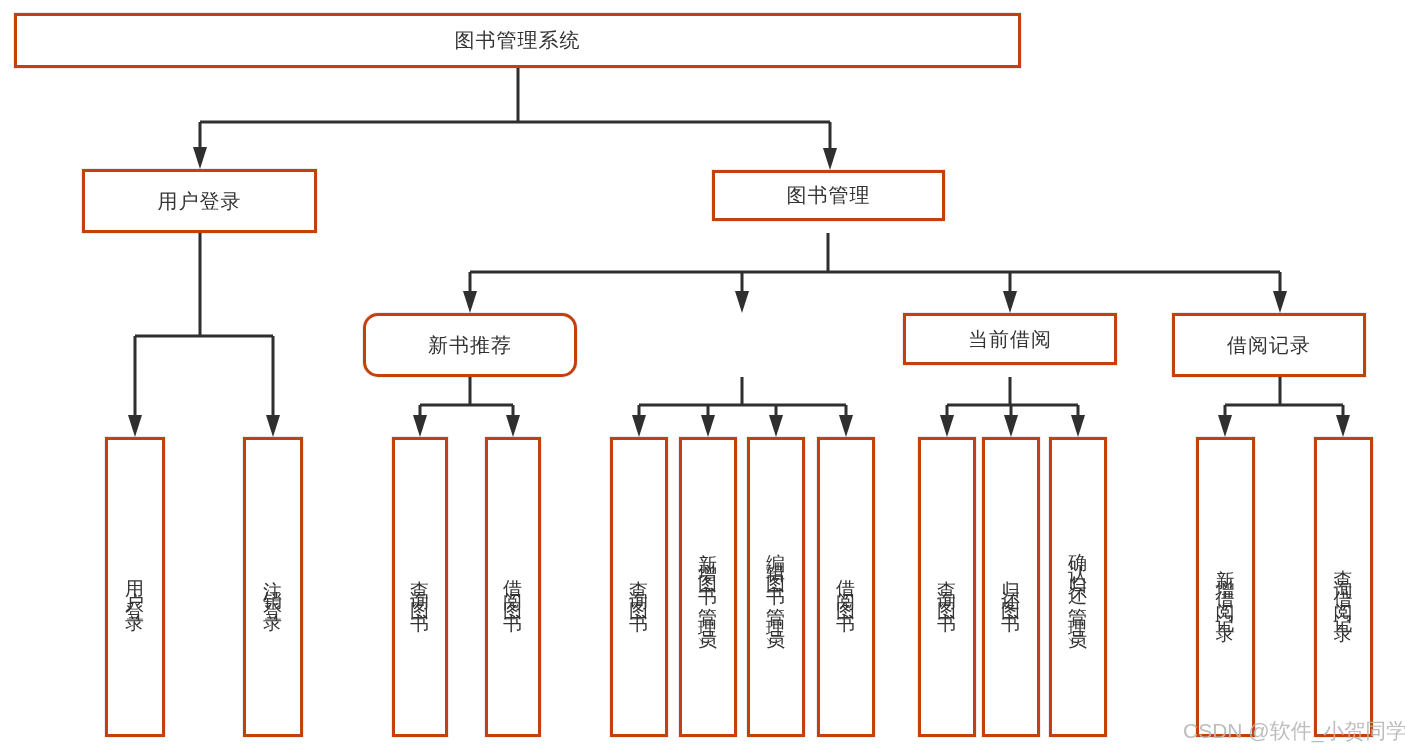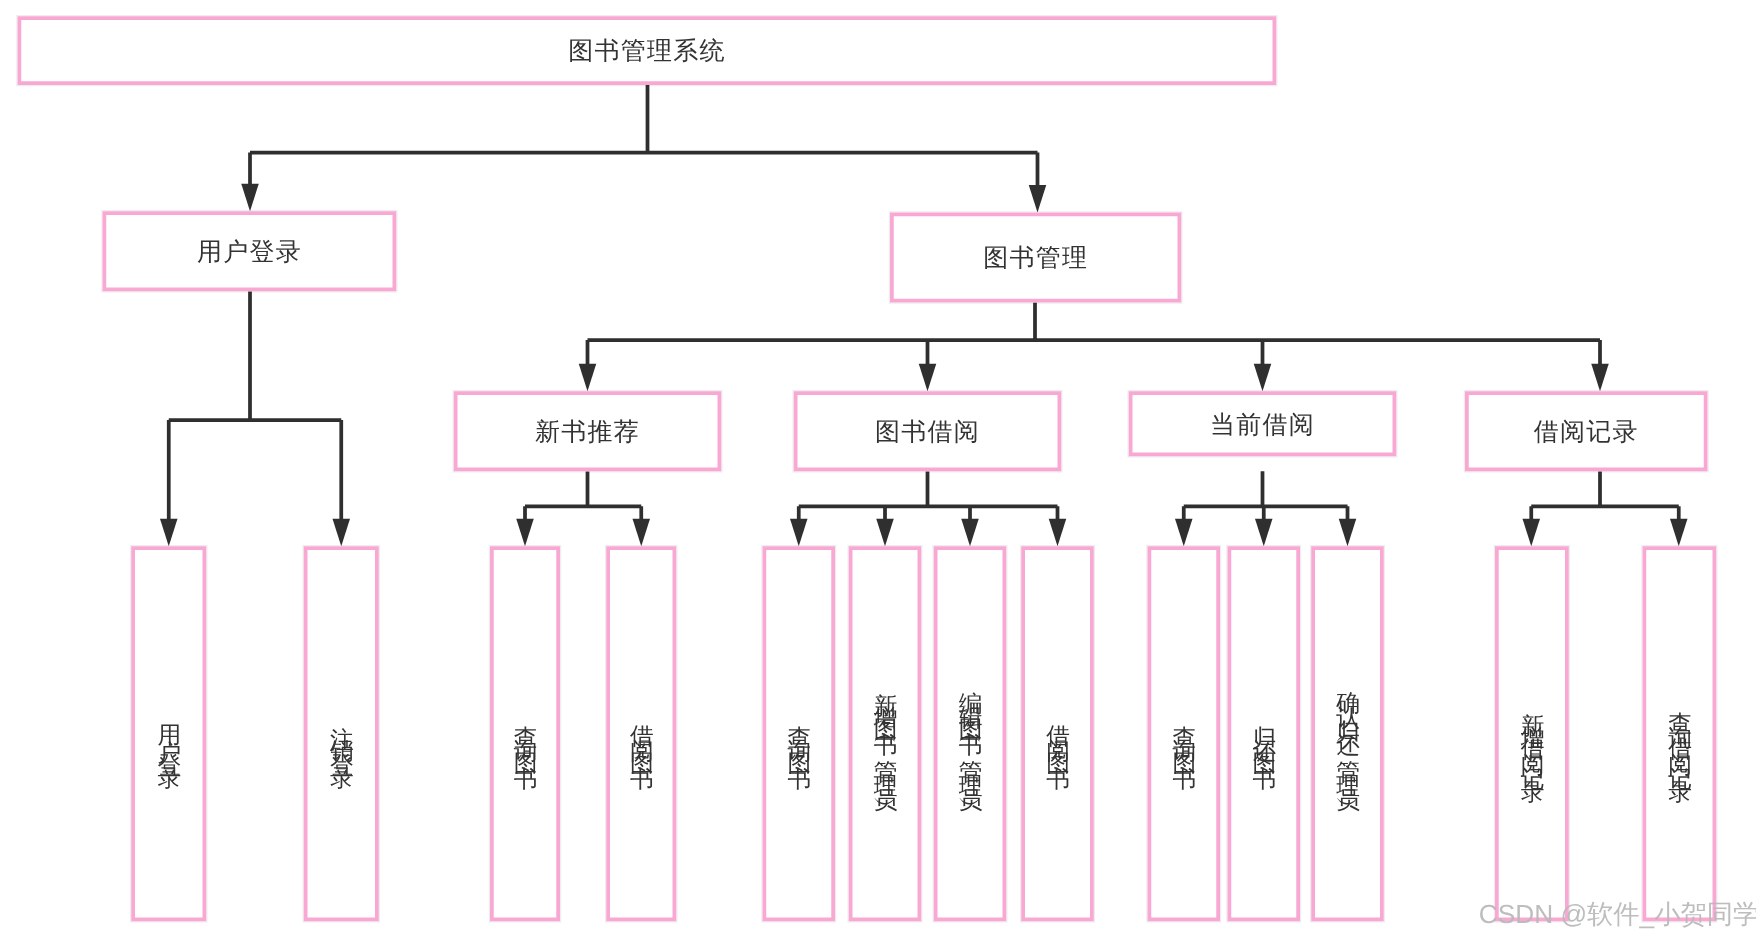--- a/index.html
+++ b/index.html
@@ -12,21 +12,21 @@
     color: #333333;
     overflow: hidden;
   }
   .connectors { position: absolute; left: 0; top: 0; width: 1405px; height: 747px; }
   .connectors path { stroke: #2f2f2f; stroke-width: 3; fill: none; }
   .connectors polygon { fill: #2f2f2f; stroke: none; }
   .node {
     position: absolute;
     box-sizing: border-box;
     background: #ffffff;
-    border: 3px solid #f9a8d4;
+    border: 3px solid #c2410c;
     display: flex;
     align-items: center;
     justify-content: center;
     box-shadow: 0 0 0 1px rgba(0,0,0,0.07);
   }
   .node.h span {
     font-size: 20px;
     letter-spacing: 1px;
     white-space: nowrap;
   }
@@ -89,29 +89,26 @@
     <polygon points="1336,415 1350,415 1343,437"></polygon>
   </svg>
 
   <div class="node h" style="left:14px; top:13px; width:1007px; height:55px;">
     <span>图书管理系统</span>
   </div>
 
   <div class="node h" style="left:82px; top:169px; width:235px; height:64px;">
     <span>用户登录</span>
   </div>
-  <div class="node h" style="left:712px; top:170px; width:233px; height:72px;">
+  <div class="node h" style="left:712px; top:170px; width:233px; height:51px;">
     <span>图书管理</span>
   </div>
 
-  <div class="node h" style="left:363px; top:313px; width:214px; height:64px;">
+  <div class="node h" style="left:363px; top:313px; width:214px; height:64px;border-radius:15px;">
     <span>新书推荐</span>
-  </div>
-  <div class="node h" style="left:635px; top:313px; width:214px; height:64px;">
-    <span>图书借阅</span>
   </div>
   <div class="node h" style="left:903px; top:313px; width:214px; height:52px;">
     <span>当前借阅</span>
   </div>
   <div class="node h" style="left:1172px; top:313px; width:194px; height:64px;">
     <span>借阅记录</span>
   </div>
 
   <div class="node v" style="left:105px; top:437px; width:60px; height:300px;">
     <span>用户登录</span>

